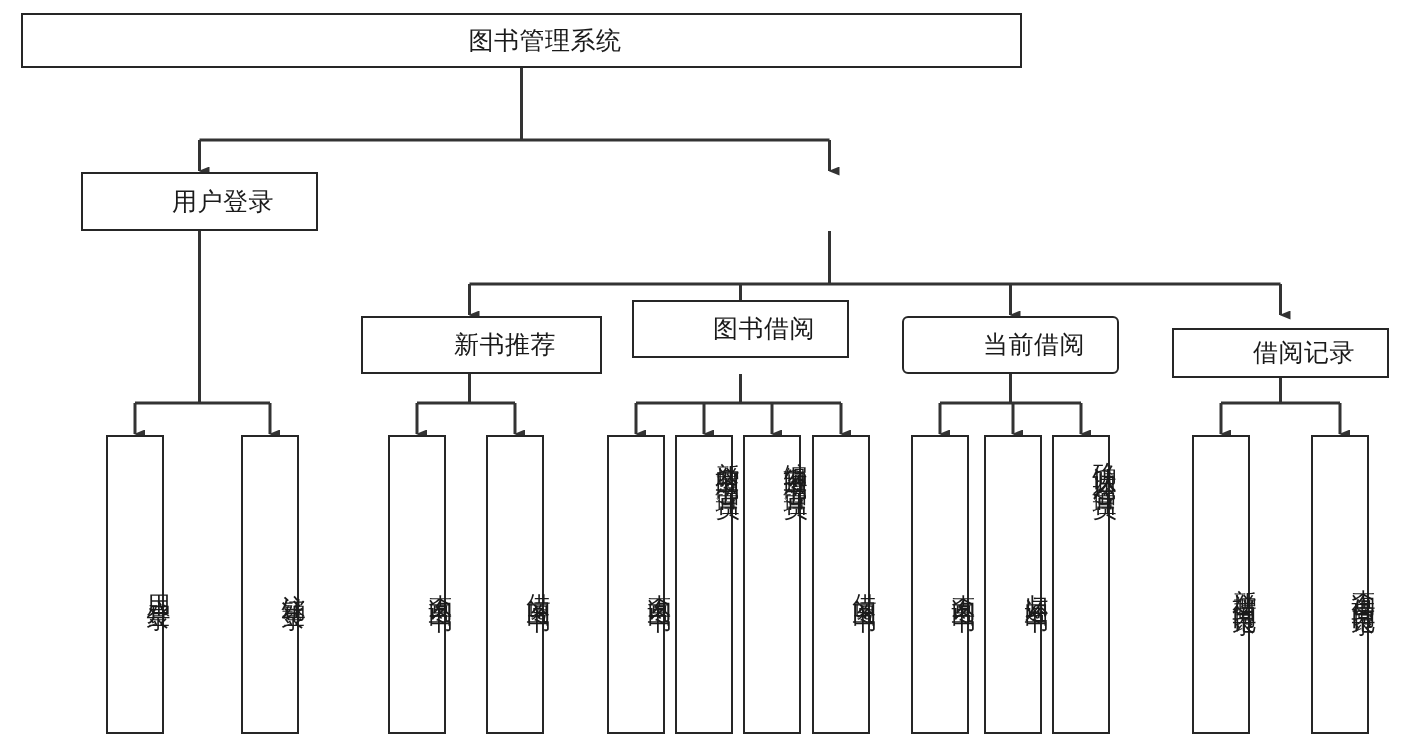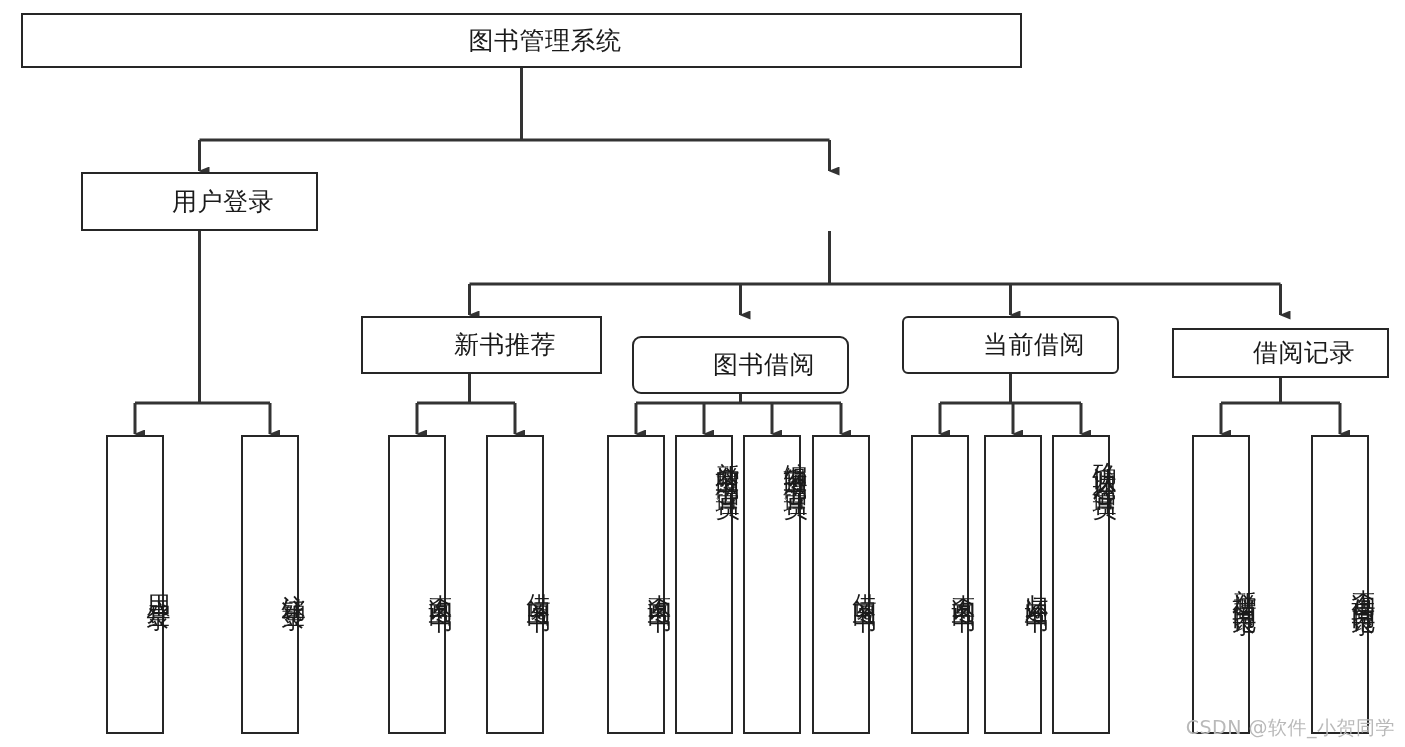--- a/index.html
+++ b/index.html
@@ -130,21 +130,21 @@
     <span class="node-label">图书管理系统</span>
   </div>
 
   <div class="node horiz" style="left: 81px; top: 172px; width: 237px; height: 59px;">
     <span class="node-label">用户登录</span>
   </div>
 
   <div class="node horiz" style="left: 361px; top: 316px; width: 241px; height: 58px;">
     <span class="node-label">新书推荐</span>
   </div>
-  <div class="node horiz" style="left: 632px; top: 336px; width: 217px; height: 58px; border-radius: 9px;">
+  <div class="node horiz" style="left: 632px; top: 300px; width: 217px; height: 58px;">
     <span class="node-label">图书借阅</span>
   </div>
   <div class="node horiz" style="left: 902px; top: 316px; width: 217px; height: 58px; border-radius: 6px;">
     <span class="node-label">当前借阅</span>
   </div>
   <div class="node horiz" style="left: 1172px; top: 328px; width: 217px; height: 50px;">
     <span class="node-label">借阅记录</span>
   </div>
 
   <div class="node vert centered" style="left: 106px; top: 435px; width: 58px; height: 299px;">
@@ -180,14 +180,13 @@
   <div class="node vert" style="left: 1052px; top: 435px; width: 58px; height: 299px;">
     <span class="node-label">确认归还（管理员）</span>
   </div>
   <div class="node vert centered" style="left: 1192px; top: 435px; width: 58px; height: 299px;">
     <span class="node-label">新增借阅记录</span>
   </div>
   <div class="node vert centered" style="left: 1311px; top: 435px; width: 58px; height: 299px;">
     <span class="node-label">查询借阅记录</span>
   </div>
 
-  <div class="watermark">CSDN @软件_小贺同学</div>
 </div>
 
 </body></html>

